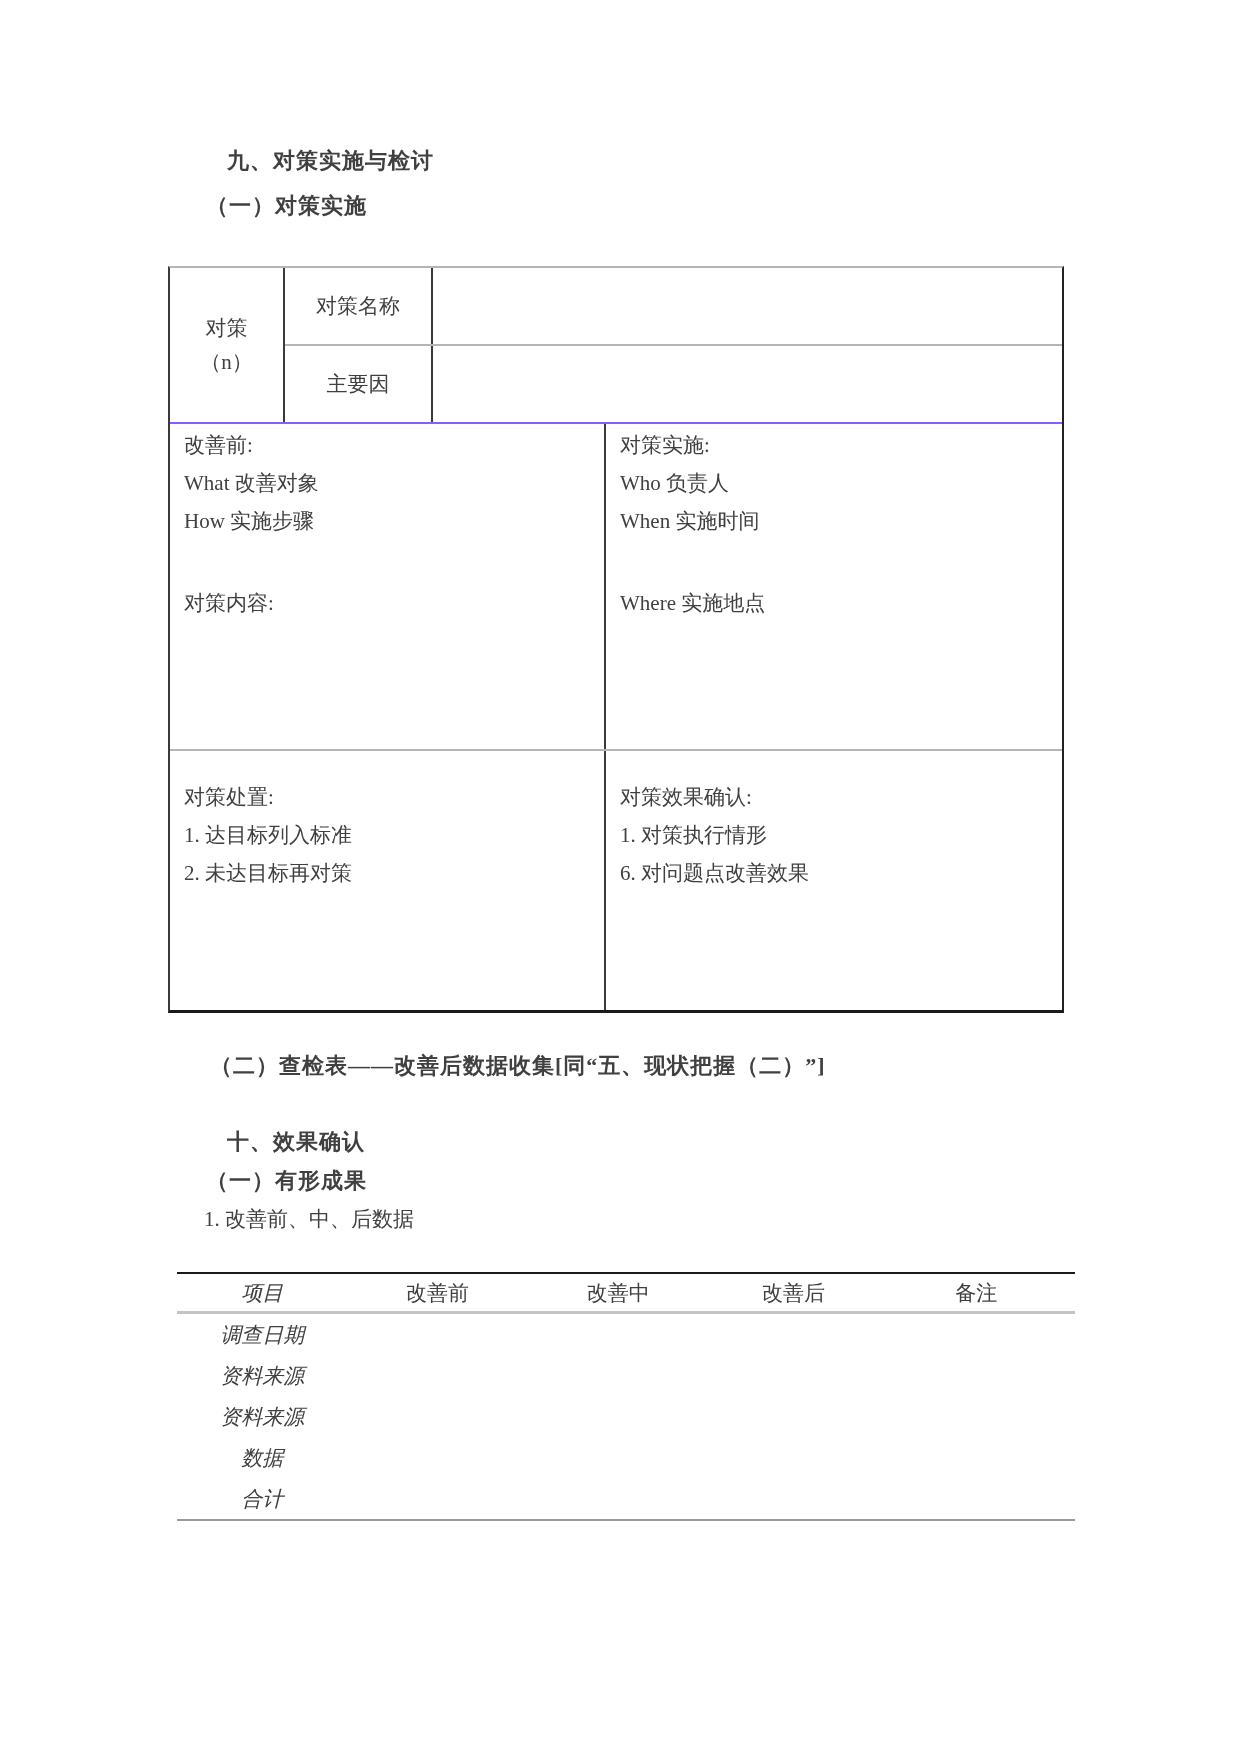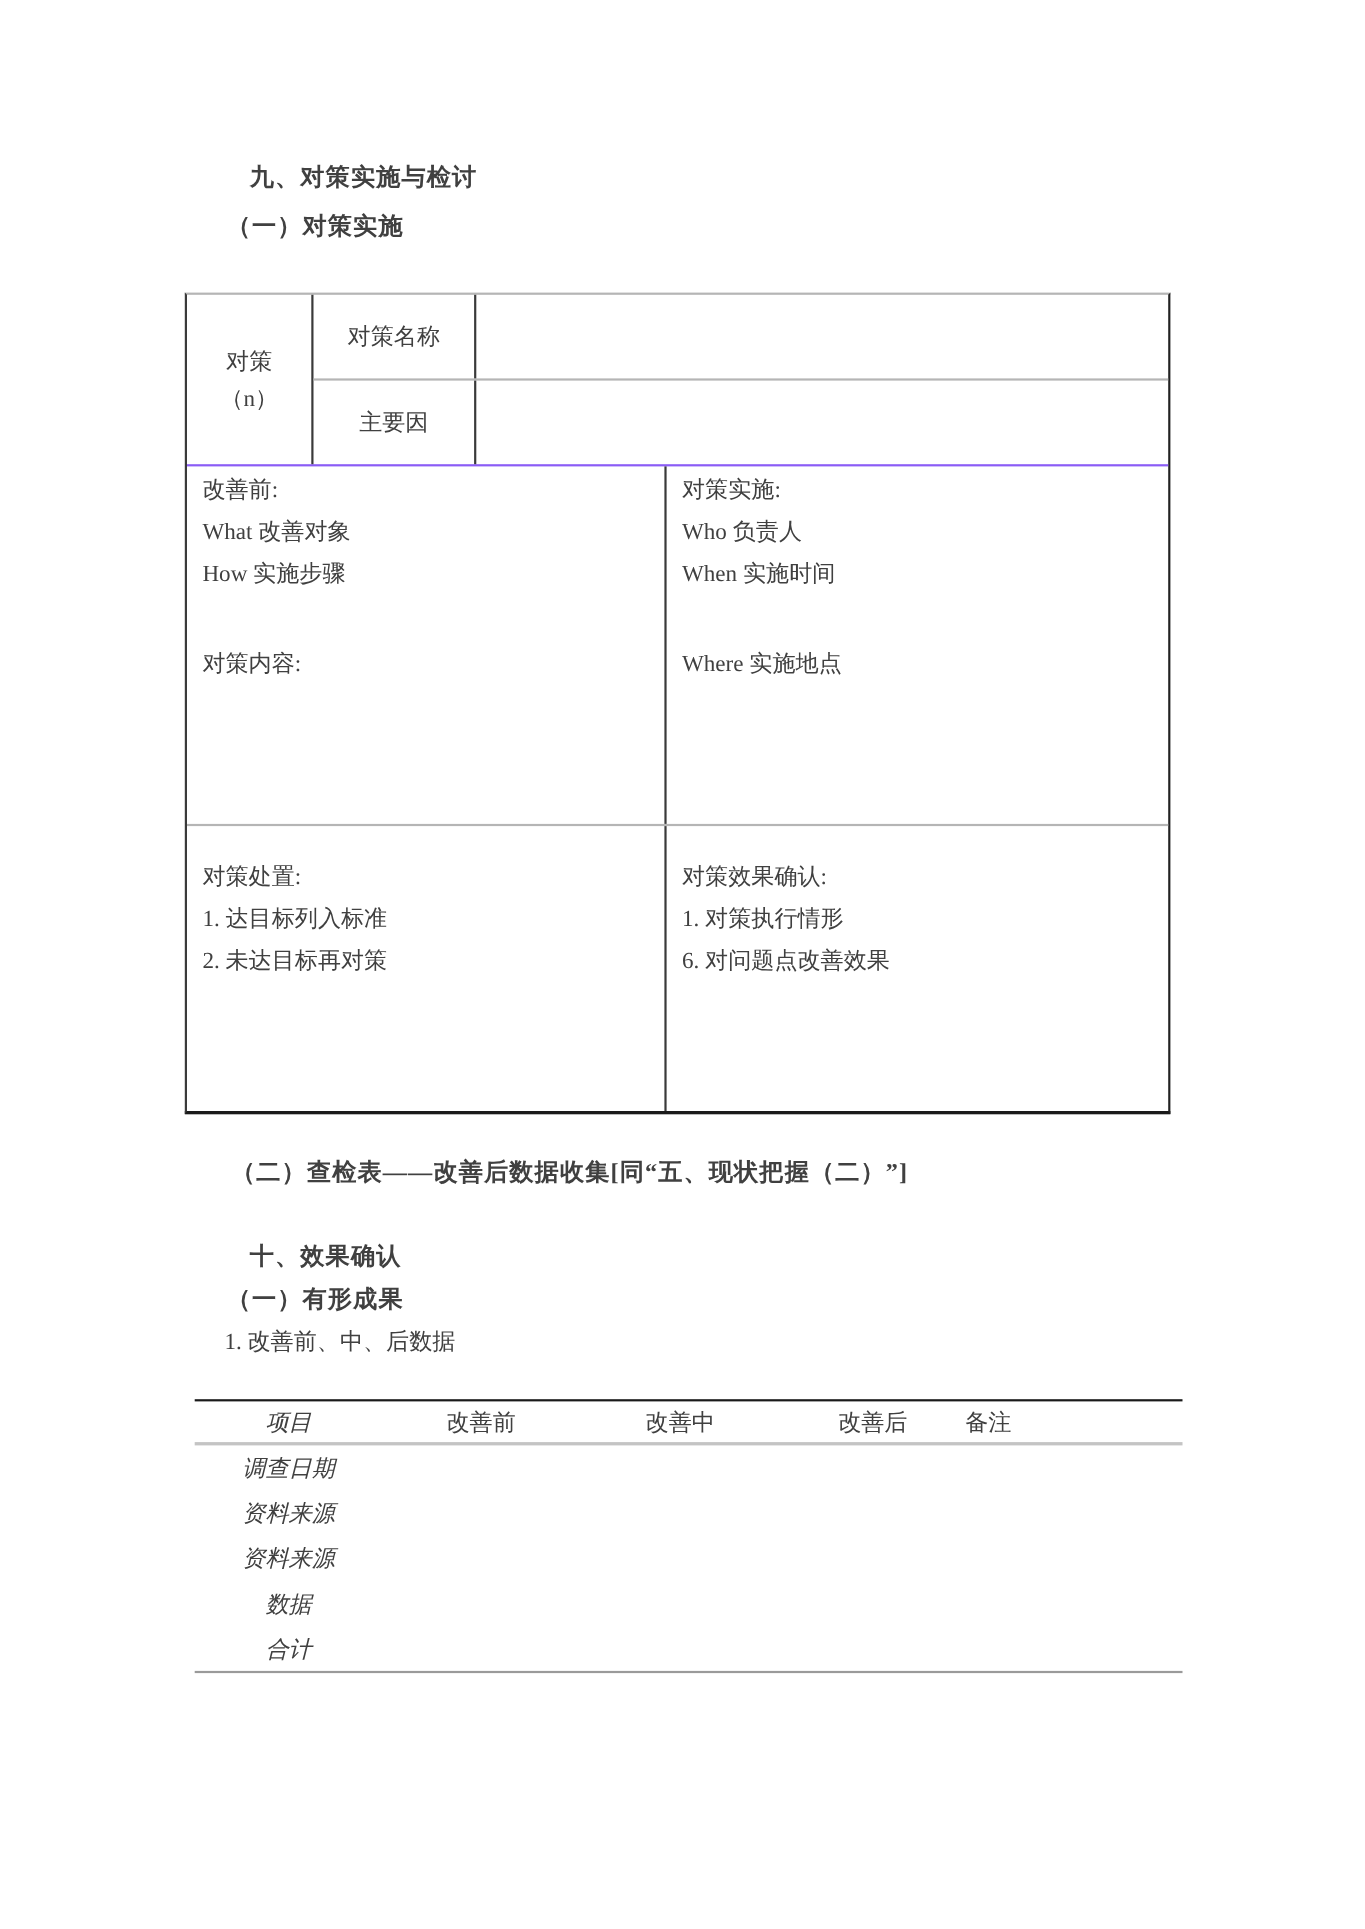--- a/index.html
+++ b/index.html
@@ -130,21 +130,21 @@
   .t2-row {
     display: flex;
     height: 41px;
     align-items: center;
     font-size: 21px;
   }
   .t2-c1 { width: 19%;   text-align: center; font-style: italic; }
   .t2-c2 { width: 20%;   text-align: center; }
   .t2-c3 { width: 20.3%; text-align: center; }
   .t2-c4 { width: 18.7%; text-align: center; }
-  .t2-c5 { width: 22%;   text-align: left; }
+  .t2-c5 { width: 22%;   text-align: center; }
 </style>
 </head>
 <body>
 
 <div class="page">
 
   <div class="abs heading" style="left:227px; top:146px;">九、对策实施与检讨</div>
   <div class="abs heading" style="left:206px; top:191px;">（一）对策实施</div>
 
   <div class="abs t1">

